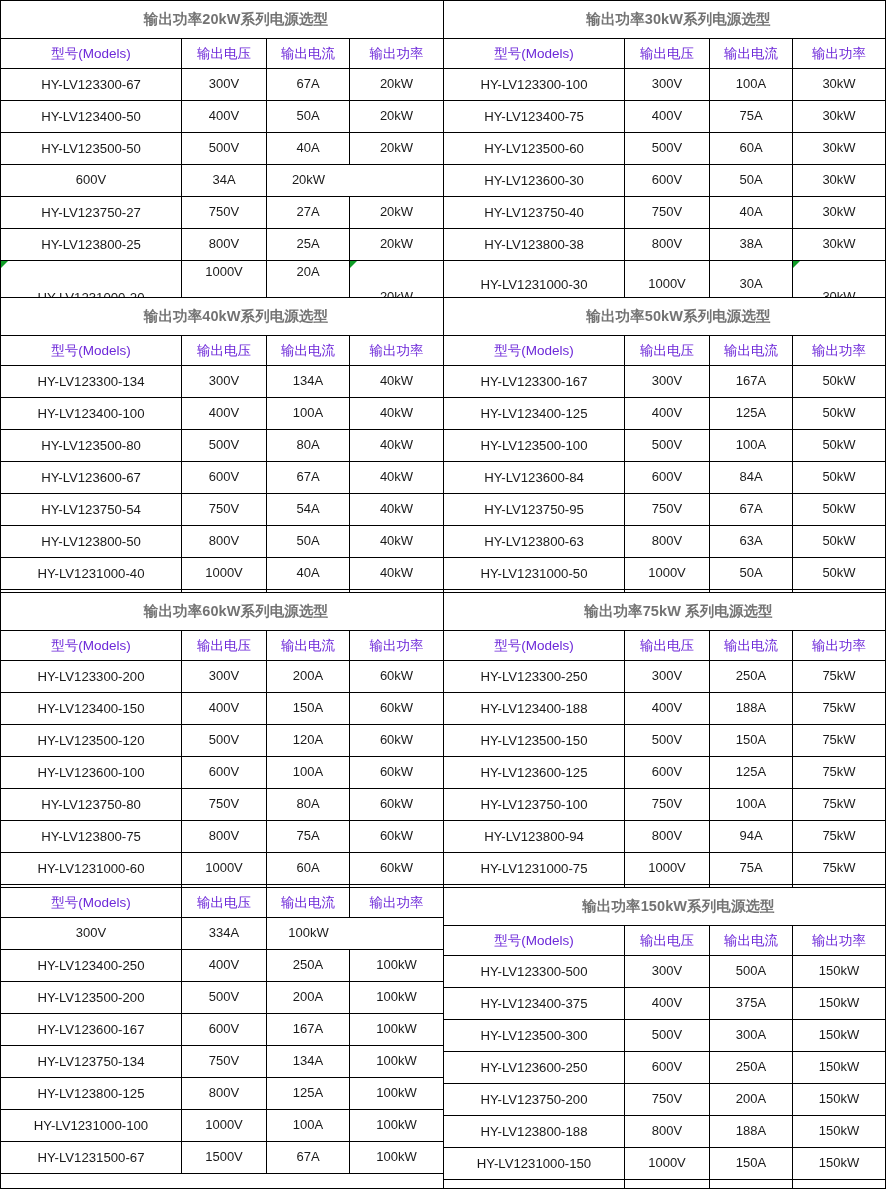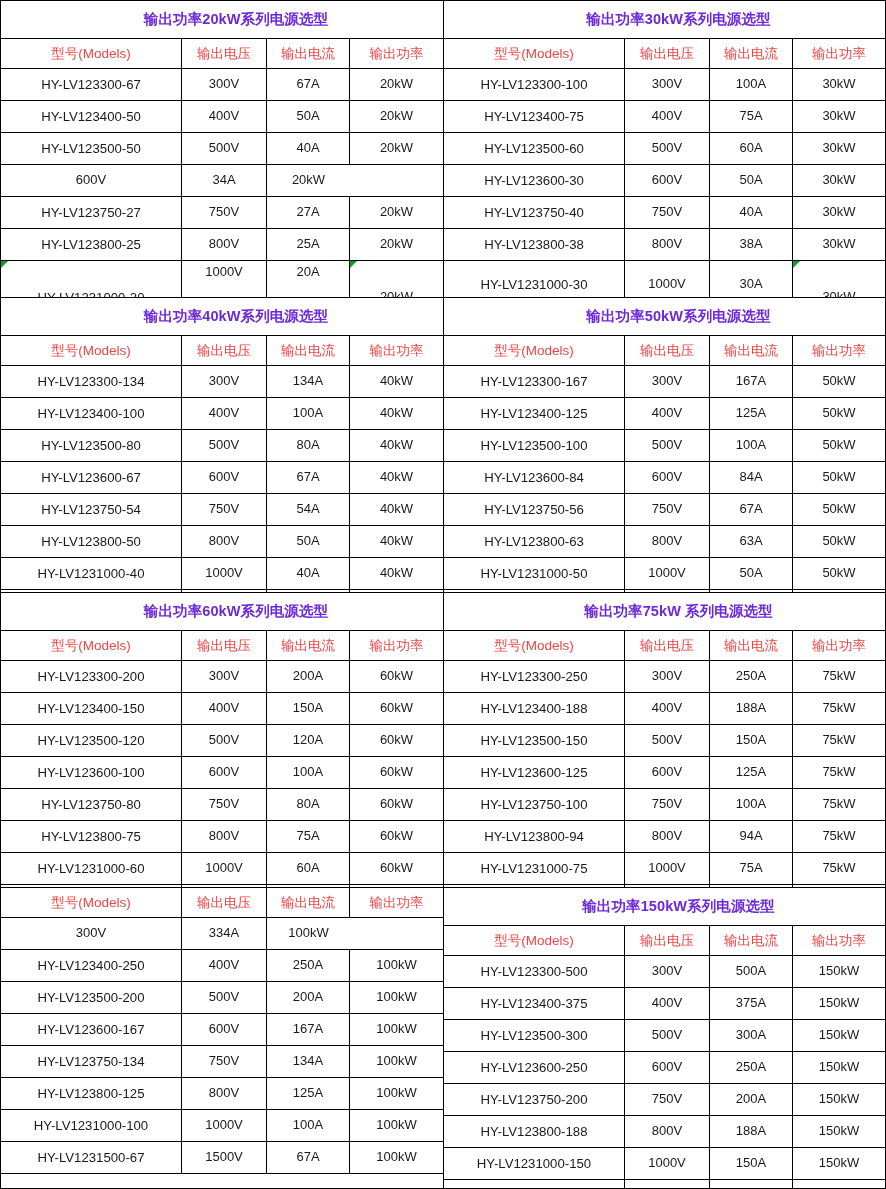--- a/index.html
+++ b/index.html
@@ -46,21 +46,21 @@
     box-sizing: border-box;
     height: 38px;
     flex: 0 0 38px;
     display: flex;
     align-items: center;
     justify-content: center;
     border-bottom: 1px solid #000;
     font-size: 14.5px;
     font-weight: 700;
     letter-spacing: 0.1px;
-    color: #6d28d9;
+    color: #737373;
     white-space: nowrap;
     padding-left: 28px;
   }
 
   .grid {
     flex: 1 1 auto;
     display: flex;
     flex-direction: column;
   }
 
@@ -96,21 +96,21 @@
     white-space: nowrap;
     position: relative;
     overflow: hidden;
   }
   .cell:last-child {
     border-right: none;
   }
   .header-row .cell {
     font-size: 13.5px;
     font-weight: 400;
-    color: #ef4444;
+    color: #6d28d9;
   }
   .cell.model {
     font-size: 13.2px;
   }
 
   
   .cell.v-bottom {
     align-items: flex-end;
     padding-bottom: 3px;
   }
@@ -326,21 +326,21 @@
           <div class="cell">100A</div>
           <div class="cell">50kW</div>
         </div>
         <div class="row">
           <div class="cell model">HY-LV123600-84</div>
           <div class="cell">600V</div>
           <div class="cell">84A</div>
           <div class="cell">50kW</div>
         </div>
         <div class="row">
-          <div class="cell model">HY-LV123750-56</div>
+          <div class="cell model">HY-LV123750-95</div>
           <div class="cell">750V</div>
           <div class="cell">67A</div>
           <div class="cell">50kW</div>
         </div>
         <div class="row">
           <div class="cell model">HY-LV123800-63</div>
           <div class="cell">800V</div>
           <div class="cell">63A</div>
           <div class="cell">50kW</div>
         </div>

